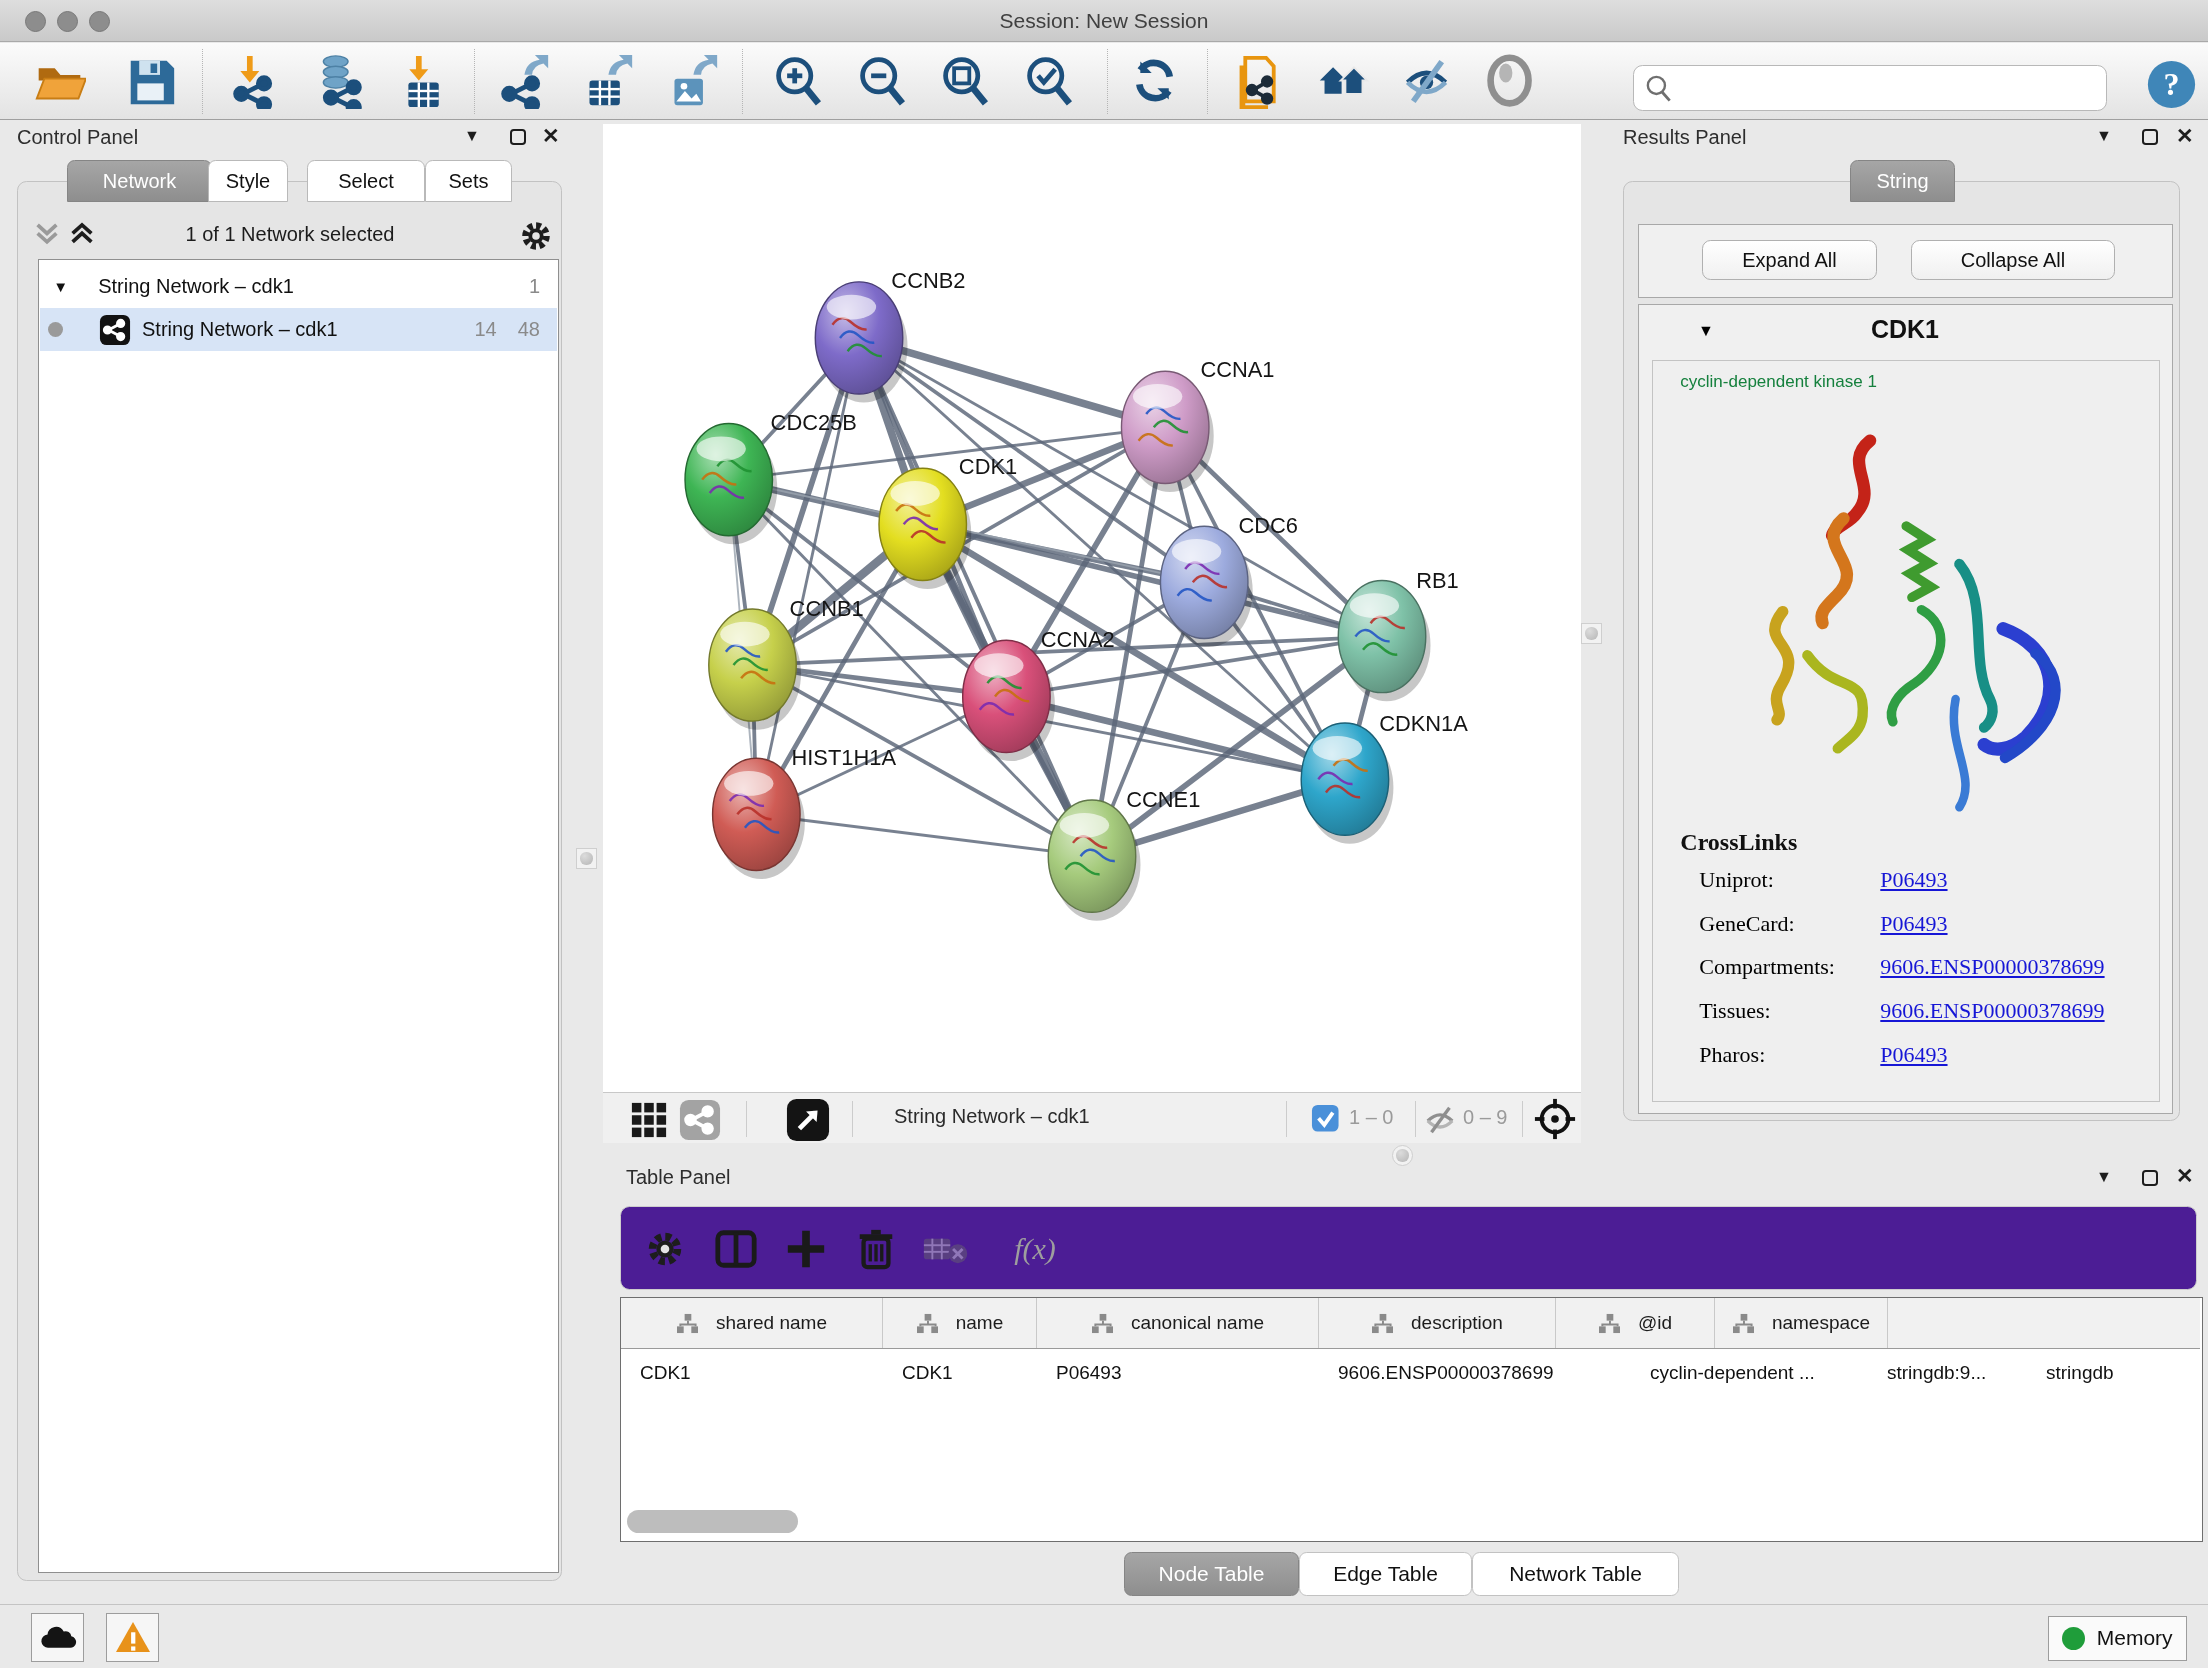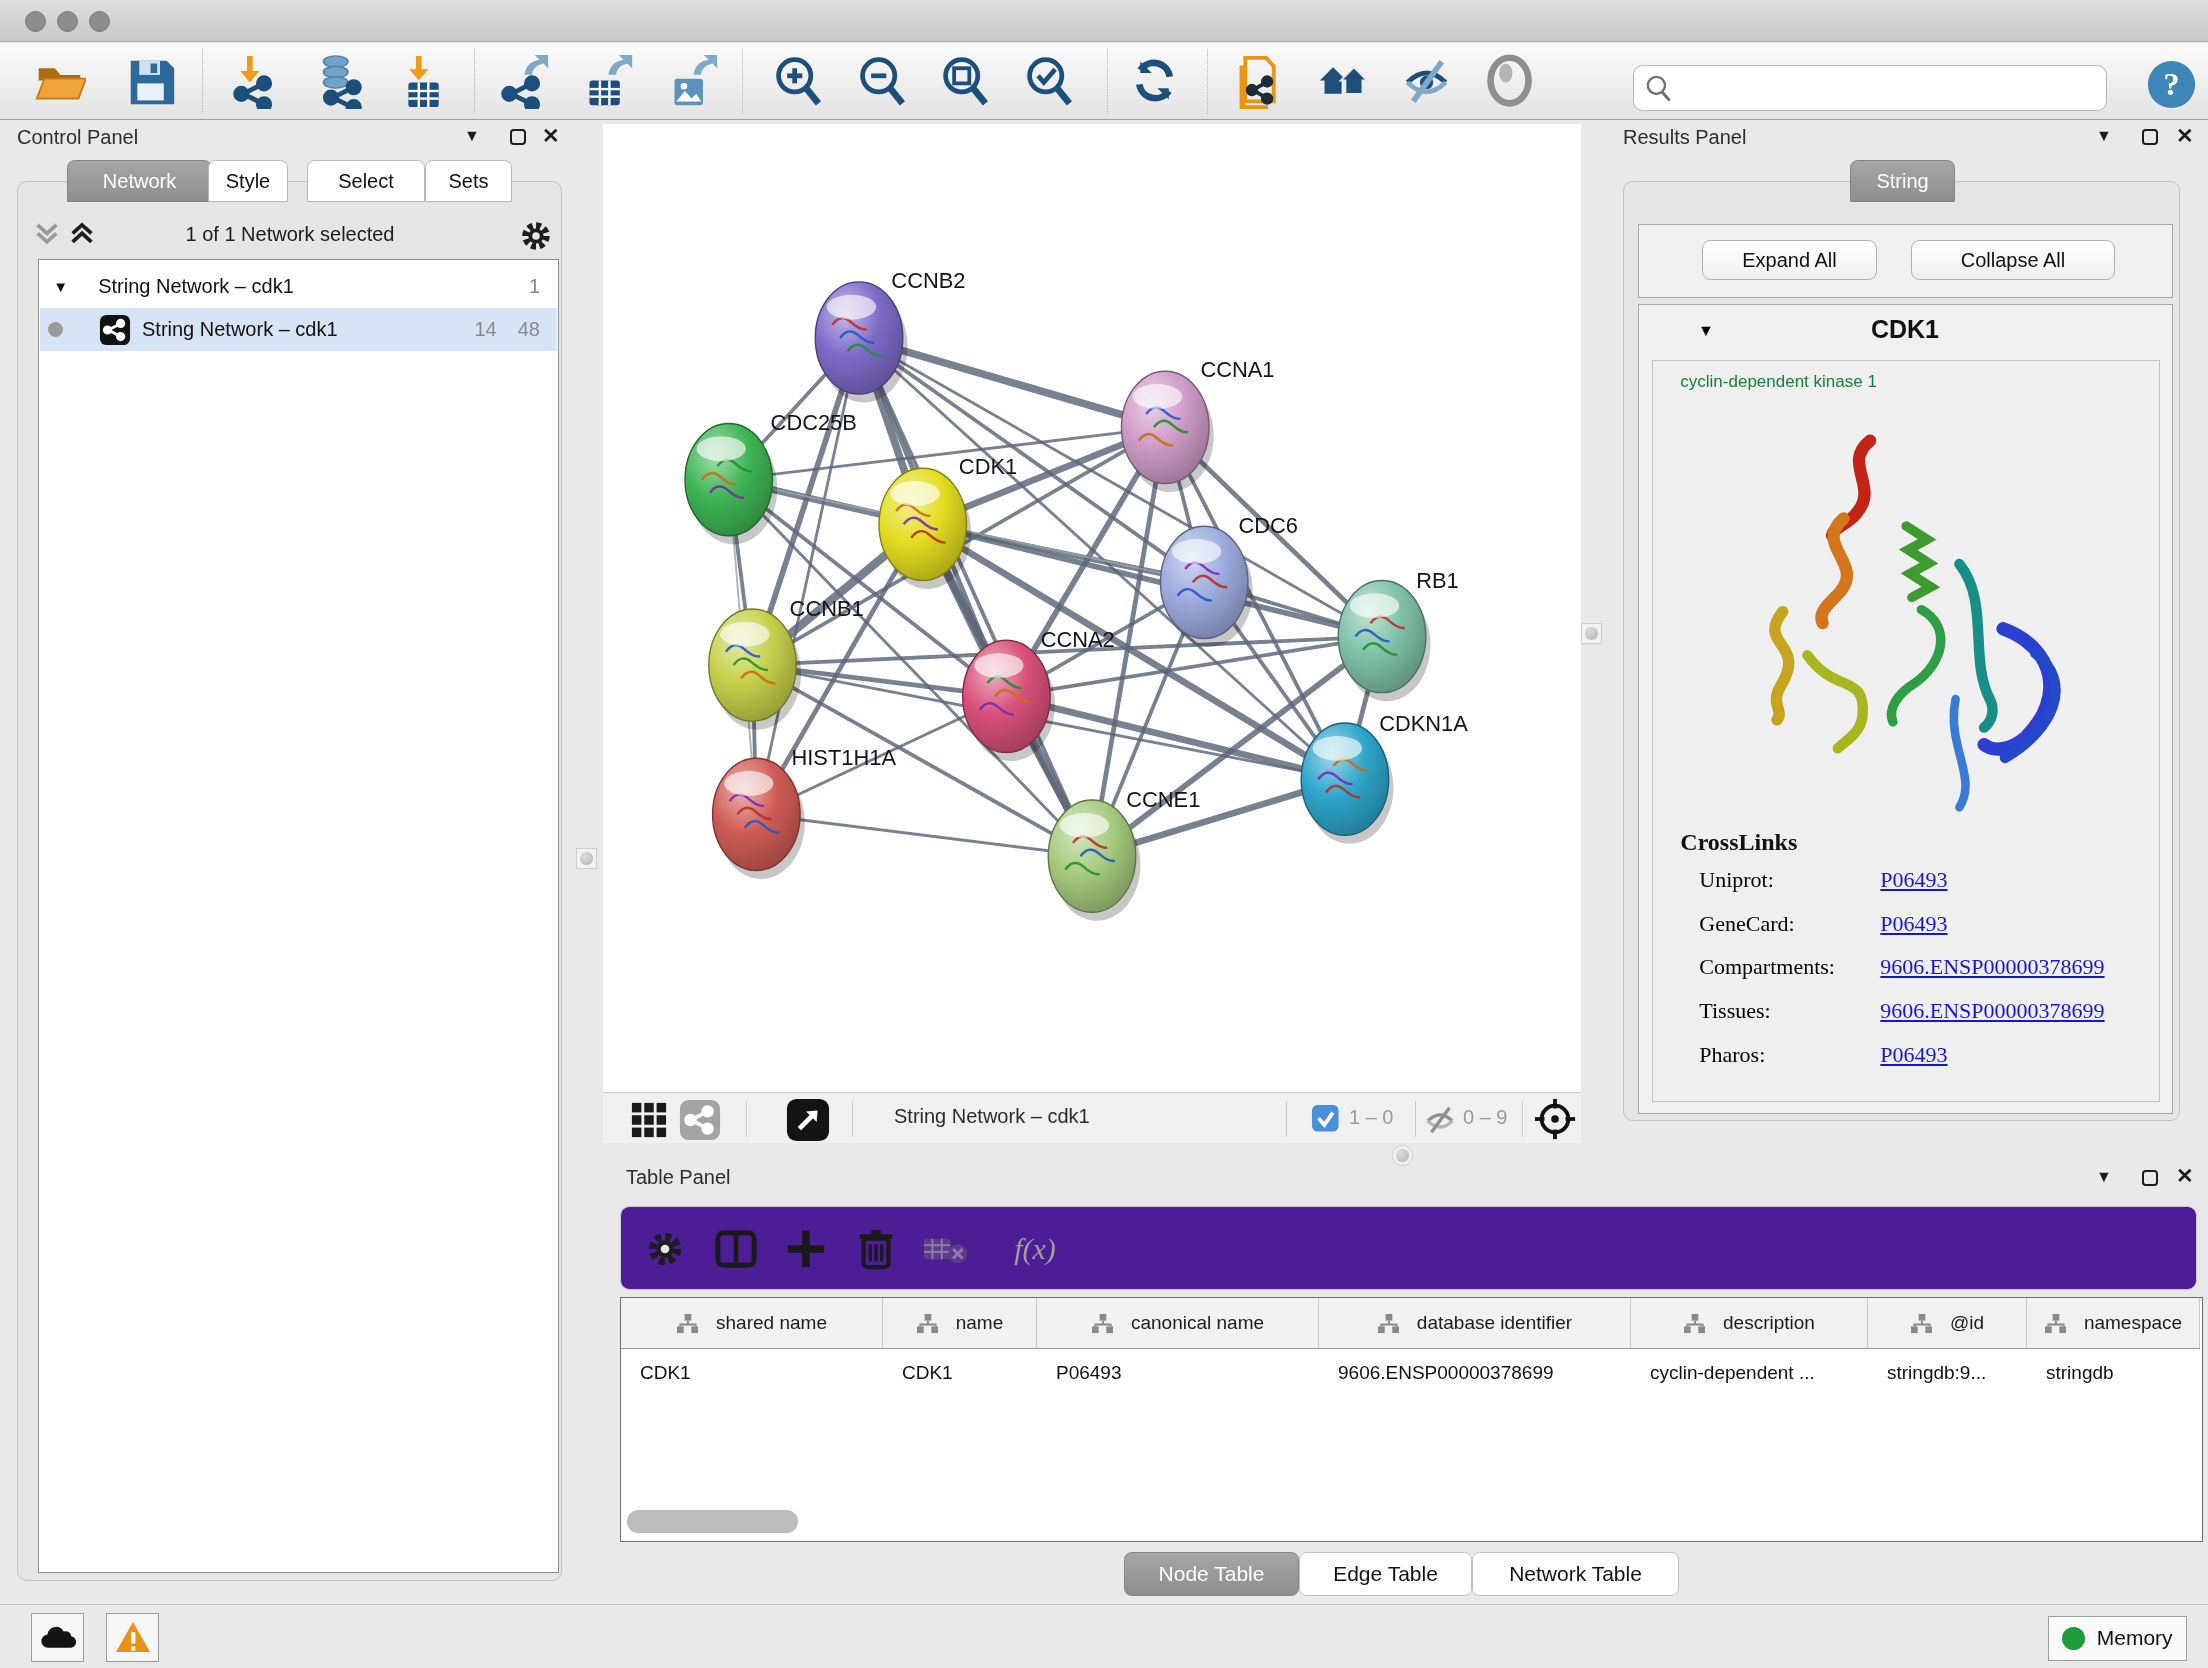--- a/index.html
+++ b/index.html
@@ -100,20 +100,21 @@
 </style>
 </head>
 <body>
 
 <div id="app">
 
   <div id="titlebar" class="abs">
     <span class="tlight abs" style="left:25px"></span>
     <span class="tlight abs" style="left:57px"></span>
     <span class="tlight abs" style="left:89px"></span>
+    <div id="win-title" class="abs">Session: New Session</div>
   </div>
 
   <div id="toolbar" class="abs">
     <div class="ticon" style="left:31px">
       <svg width="53" height="53" viewBox="0 0 56 56">
           <path d="M6 14 h17 l6 7 h21 v6 h-44 z" fill="#b06a10"></path>
           <path d="M4 46 L12 25 h44 L48 46 z" fill="#f0a33a" stroke="#c87d14" stroke-width="2"></path>
         </svg>
     </div>
     <div class="ticon" style="left:123px">
@@ -789,33 +790,20 @@
               <rect x="9" y="1" width="7" height="7"></rect>
               <rect x="1" y="14" width="7" height="7"></rect>
               <rect x="16" y="14" width="7" height="7"></rect>
             </g>
             <g stroke="#8a8a8a" stroke-width="2" fill="none">
               <path d="M12.5 8 v4 M4.5 14 v-2 h16 v2"></path>
             </g>
           </svg>
           <span>canonical name</span>
         </div>
-        <div class="th" style="width: 312px;">
-          <svg width="23" height="21" viewBox="0 0 24 22">
-            <g fill="#8a8a8a">
-              <rect x="9" y="1" width="7" height="7"></rect>
-              <rect x="1" y="14" width="7" height="7"></rect>
-              <rect x="16" y="14" width="7" height="7"></rect>
-            </g>
-            <g stroke="#8a8a8a" stroke-width="2" fill="none">
-              <path d="M12.5 8 v4 M4.5 14 v-2 h16 v2"></path>
-            </g>
-          </svg>
-          <span>database identifier</span>
-        </div>
         <div class="th" style="width: 237px;">
           <svg width="23" height="21" viewBox="0 0 24 22">
             <g fill="#8a8a8a">
               <rect x="9" y="1" width="7" height="7"></rect>
               <rect x="1" y="14" width="7" height="7"></rect>
               <rect x="16" y="14" width="7" height="7"></rect>
             </g>
             <g stroke="#8a8a8a" stroke-width="2" fill="none">
               <path d="M12.5 8 v4 M4.5 14 v-2 h16 v2"></path>
             </g>

